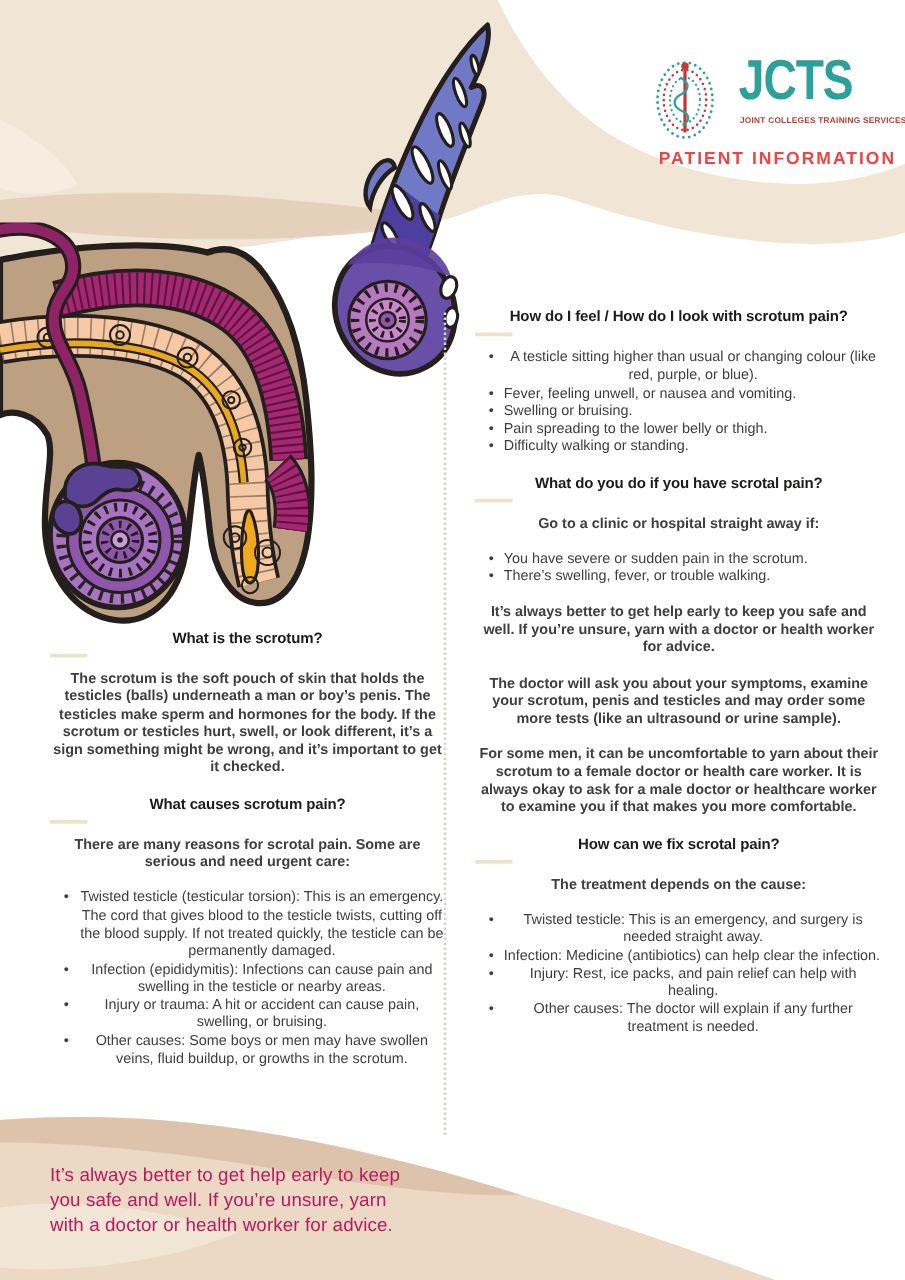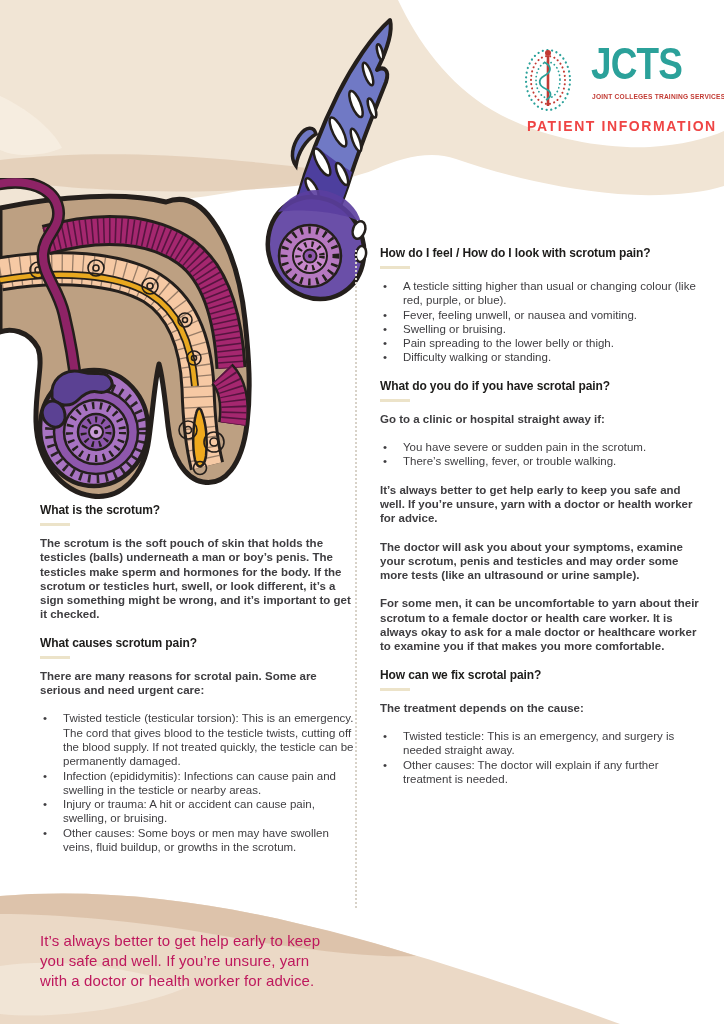--- a/index.html
+++ b/index.html
@@ -28,21 +28,21 @@
   .logo-tagline{
     position:absolute;left:69px;top:49px;font-size:6.6px;font-weight:700;
     color:#c23a33;letter-spacing:.22px;white-space:nowrap;
   }
   .patient-info{
     position:absolute;left:4px;top:74px;font-size:14px;font-weight:700;
     color:#ef4444;letter-spacing:1.6px;white-space:nowrap;
   }
 
   
-  .col{position:absolute;font-size:11.5px;line-height:14.3px;color:#3e3d40;}
+  .col{position:absolute;font-size:11.5px;line-height:14.3px;color:#3e3d40;text-align:center;}
   .col-left{left:40px;top:503px;width:316px;}
   .col-right{left:380px;top:246px;width:326px;}
   h3{
     margin:0 0 5px 0;font-size:12px;line-height:15px;font-weight:700;
     color:#1d1c1a;white-space:nowrap;letter-spacing:-.1px;
   }
   .rule{width:30px;height:3px;background:#ece3c9;margin:0 0 10px 0;}
   .para{margin:0 0 14px 0;font-weight:bold;}
   .blist{margin:0 0 14px 0;}
   .bitem{display:flex;}
@@ -231,20 +231,22 @@
       <p class="para">It’s always better to get help early to keep you safe and well. If you’re unsure, yarn with a doctor or health worker for advice.</p>
       <p class="para">The doctor will ask you about your symptoms, examine your scrotum, penis and testicles and may order some more tests (like an ultrasound or urine sample).</p>
       <p class="para">For some men, it can be uncomfortable to yarn about their scrotum to a female doctor or health care worker. It is always okay to ask for a male doctor or healthcare worker to examine you if that makes you more comfortable.</p>
     </div>
     <div>
       <h3>How can we fix scrotal pain?</h3>
       <div class="rule"></div>
       <p class="para">The treatment depends on the cause:</p>
       <div class="blist">
         <div class="bitem">Twisted testicle: This is an emergency, and surgery is needed straight away.</div>
+        <div class="bitem">Infection: Medicine (antibiotics) can help clear the infection.</div>
+        <div class="bitem">Injury: Rest, ice packs, and pain relief can help with healing.</div>
         <div class="bitem">Other causes: The doctor will explain if any further treatment is needed.</div>
       </div>
     </div>
   </div>
 
   <div class="abs footer-msg">
     <div>It’s always better to get help early to keep</div>
     <div>you safe and well. If you’re unsure, yarn</div>
     <div>with a doctor or health worker for advice.</div>
   </div>

